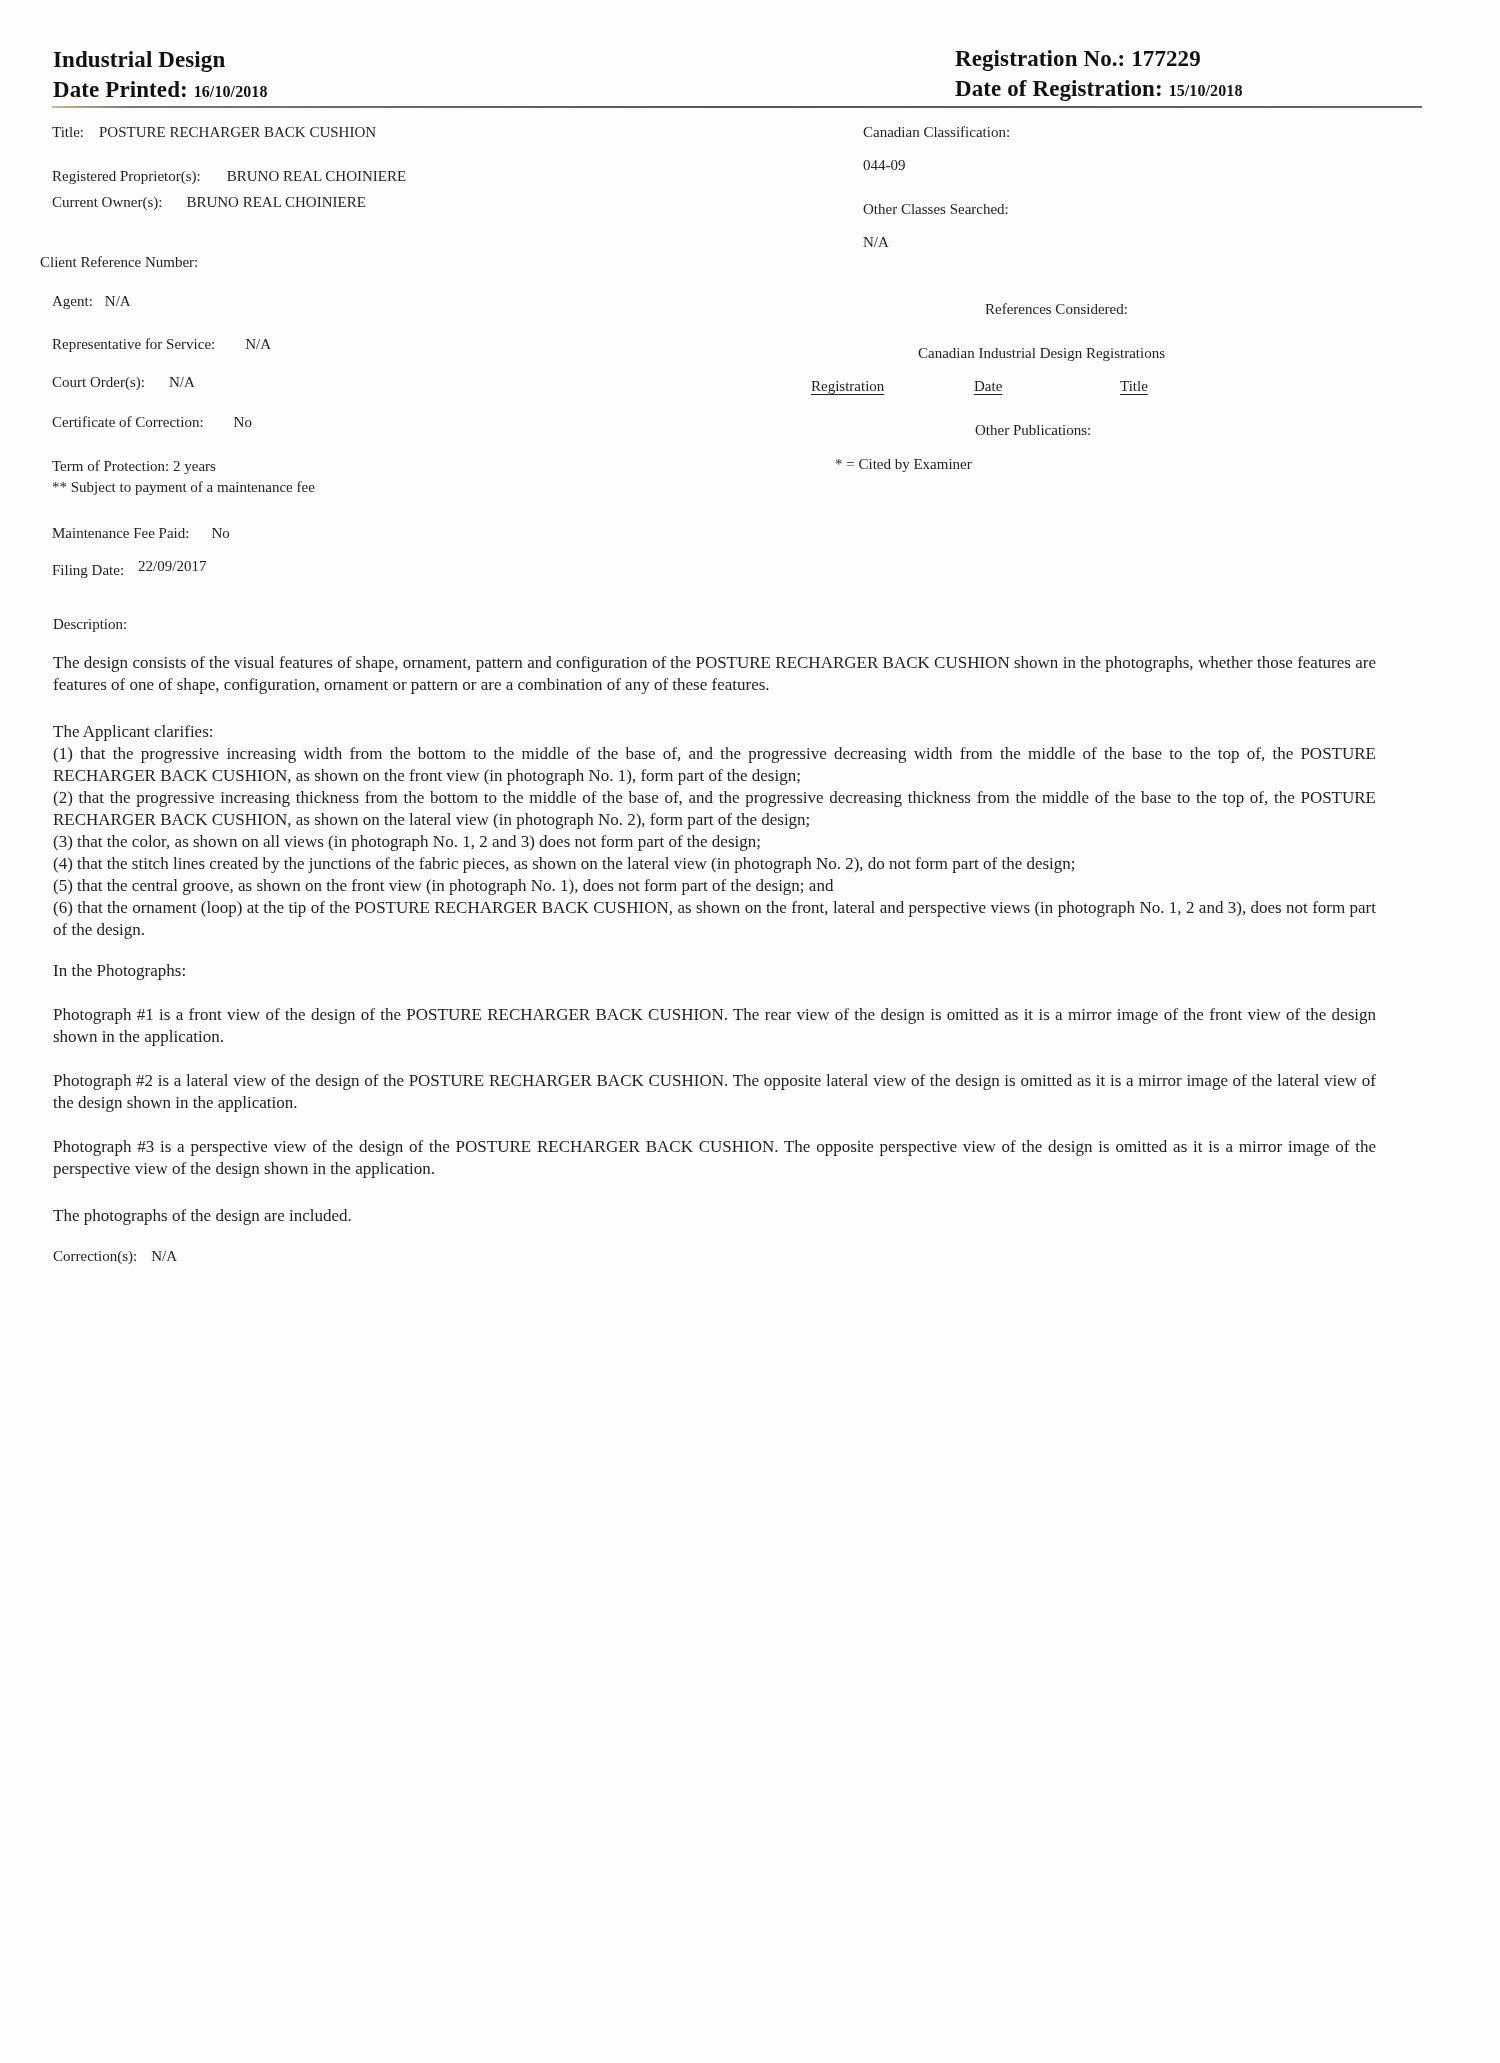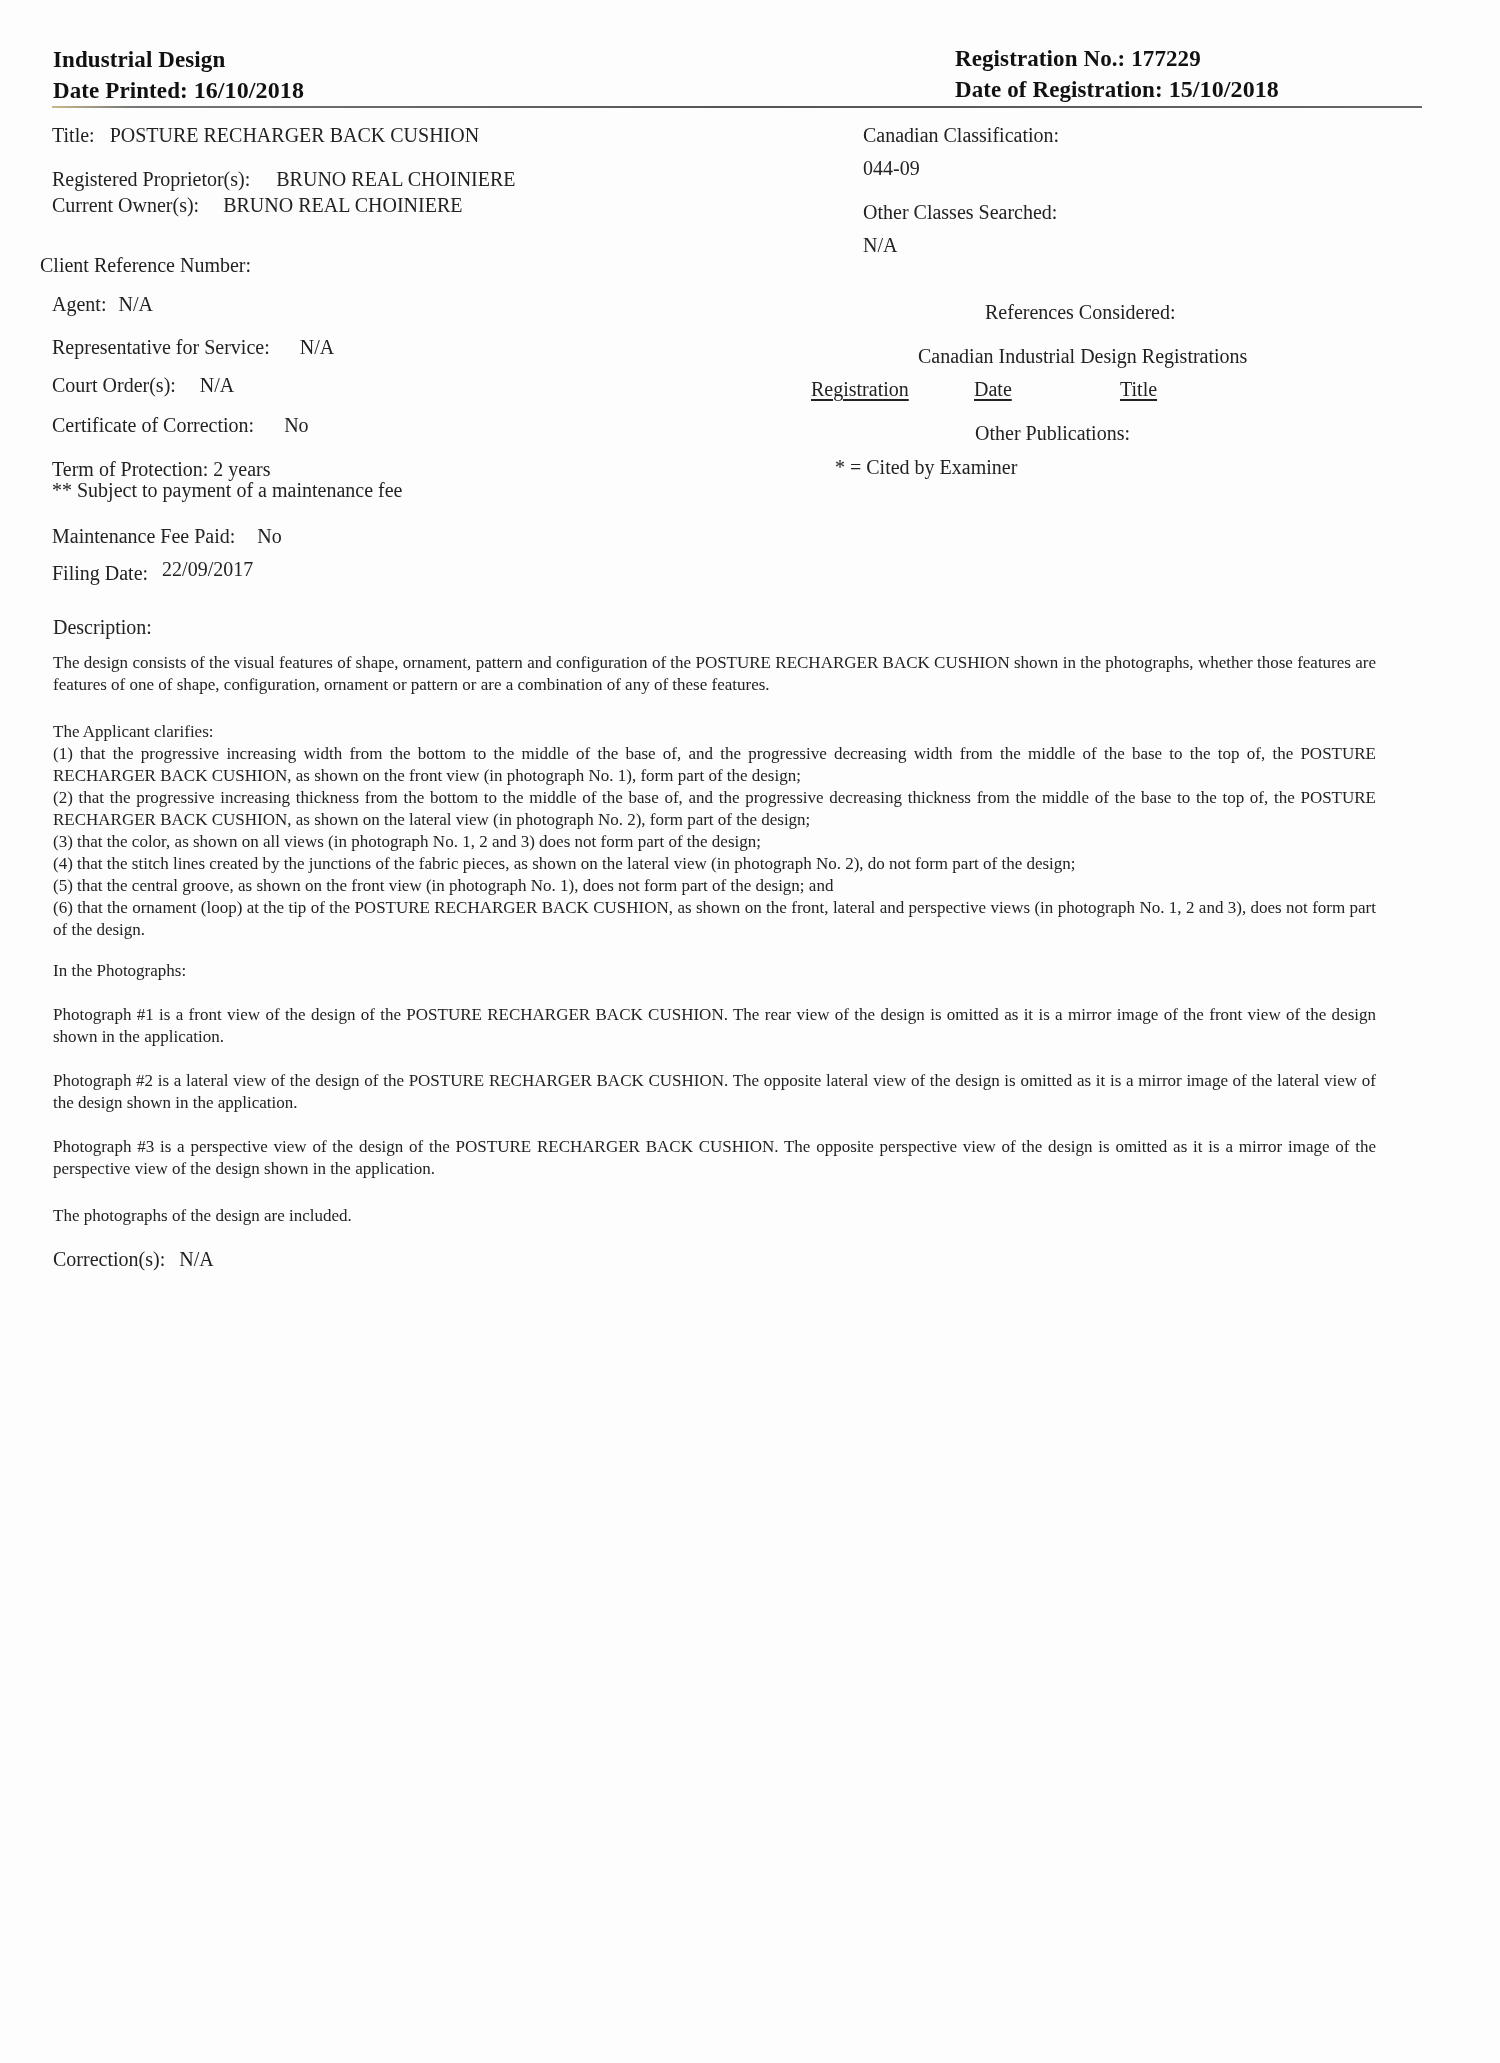--- a/index.html
+++ b/index.html
@@ -3,26 +3,26 @@
   <meta charset="utf-8">
   <style>
     html, body { margin: 0; padding: 0; }
     body {
       width: 1500px; height: 2063px; position: relative; overflow: hidden;
       background: #fefdfe; color: #1a1a1a;
       font-family: "Liberation Serif", "DejaVu Serif", serif;
     }
     .abs { position: absolute; white-space: nowrap; }
     .hdr { font-weight: bold; font-size: 23px; letter-spacing: 0.1px; color: #111; }
-    .hdr .val { font-size: 24px; }
+    .hdr .val { font-size: 16px; }
     .rule {
       position: absolute; left: 52px; top: 106px; width: 1370px; height: 2px;
       background: linear-gradient(90deg, #c9b98a 0px, #777 80px, #555 50%, #666 100%);
     }
-    .f { font-size: 20px; color: #222; }
+    .f { font-size: 15px; color: #222; }
     .gap { display: inline-block; }
     .u { text-decoration: underline; text-underline-offset: 3px; }
     .para {
       position: absolute; left: 53px; width: 1323px; font-size: 17px; line-height: 22px; color: #222;
       white-space: normal;
     }
     .justify { text-align: justify; text-align-last: left; }
     .para p { margin: 0; }
   </style>
 </head>

